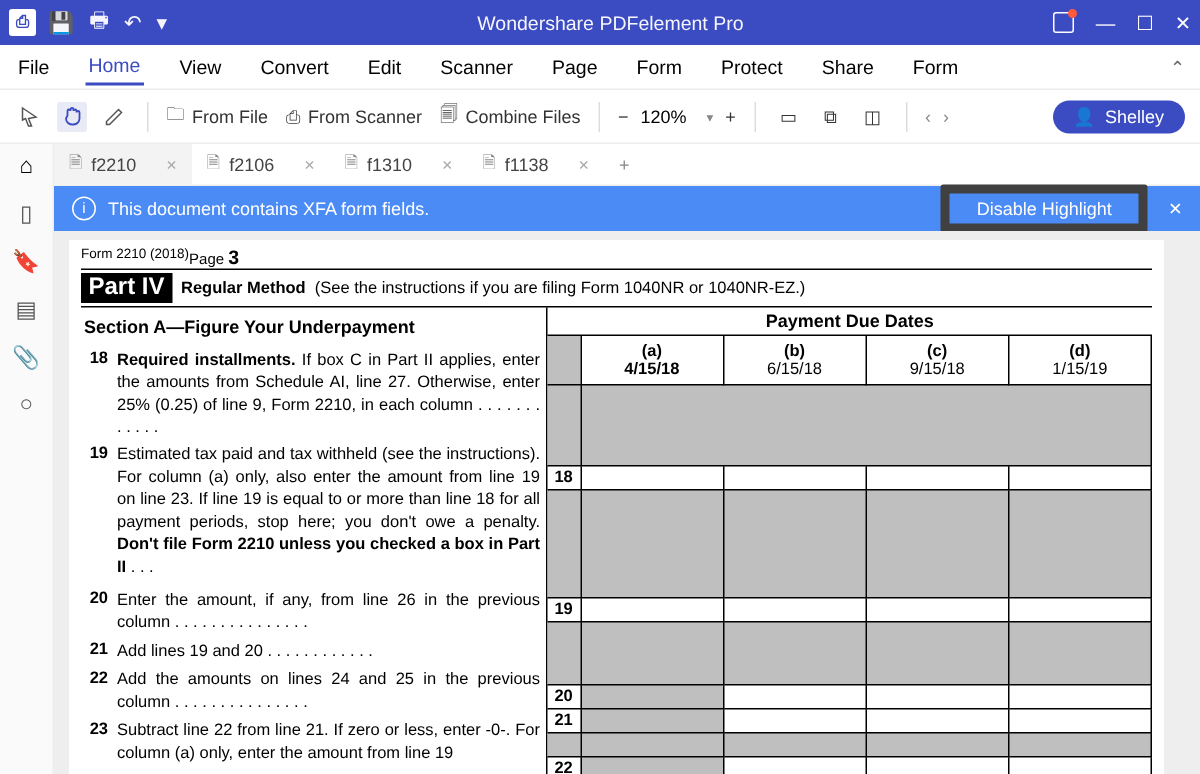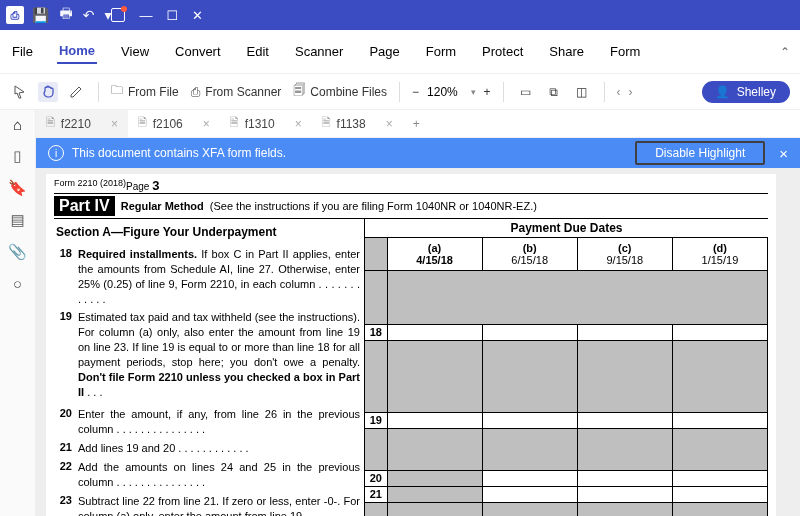--- a/index.html
+++ b/index.html
@@ -6,23 +6,23 @@
 body{width:800px;height:516px;overflow:hidden;background:#fff;display:flex;flex-direction:column;font-size:13px}
 .titlebar{height:30px;background:#3B4BC1;display:flex;align-items:center;color:#fff;padding:0 6px}
 .titlebar .logo{width:18px;height:18px;background:#fff;border-radius:2px;margin-right:8px;display:flex;align-items:center;justify-content:center;color:#3B4BC1;font-size:11px;font-weight:bold}
 .titlebar .qat{display:flex;gap:10px;align-items:center}
 .titlebar .qat span{font-size:14px;opacity:.95}
 .titlebar .title{flex:1;text-align:center;font-size:13px;opacity:.95}
 .titlebar .winbtns{display:flex;gap:14px;align-items:center}
 .titlebar .winbtns span{font-size:13px}
 .note-icon{position:relative;width:14px;height:14px;border:1px solid #fff;border-radius:2px}
 .note-icon::after{content:"";position:absolute;top:-3px;right:-3px;width:6px;height:6px;background:#ff5a3c;border-radius:50%}
-.menubar{height:44px;display:flex;align-items:center;padding:0 10px;gap:22px;font-size:13px;border-bottom:1px solid #eee}
+.menubar{height:30px;display:flex;align-items:center;padding:0 10px;gap:22px;font-size:13px;border-bottom:1px solid #eee}
 .menubar .item{padding:4px 2px;cursor:default}
-.menubar .item.active{color:#3B4BC1;border-bottom:2px solid #3B4BC1;font-weight:700}
+.menubar .item.active{color:#3B4BC1;border-bottom:2px solid #3B4BC1;font-weight:400}
 .menubar .chev{margin-left:auto;font-size:12px;color:#666}
 .toolbar{height:36px;display:flex;align-items:center;padding:0 10px;gap:12px;border-bottom:1px solid #eee;font-size:12px;color:#333}
 .toolbar .tgroup{display:flex;align-items:center;gap:8px}
 .toolbar .sep{width:1px;height:20px;background:#ddd}
 .toolbar .icbtn{width:20px;height:20px;display:flex;align-items:center;justify-content:center;border:1px solid transparent;border-radius:2px}
 .toolbar .icbtn.active{background:#e8eaf6}
 .toolbar .txtbtn{display:flex;align-items:center;gap:5px}
 .zoomv{border:none;width:36px;text-align:left;font-size:12px}
 .userbtn{margin-left:auto;background:#3B4BC1;color:#fff;border-radius:14px;padding:4px 14px;display:flex;align-items:center;gap:6px;font-size:12px}
 .main{flex:1;display:flex;overflow:hidden}
@@ -30,21 +30,21 @@
 .lefticons span{font-size:15px;color:#555}
 .content{flex:1;display:flex;flex-direction:column;overflow:hidden}
 .tabs{height:28px;display:flex;align-items:center;border-bottom:1px solid #eee;font-size:12px;color:#444}
 .tabs .tab{display:flex;align-items:center;gap:6px;padding:0 10px;height:100%}
 .tabs .tab.active{background:#f3f3f3}
 .tabs .tab .ficon{font-size:11px;color:#888}
 .tabs .tab .close{color:#aaa;margin-left:14px}
 .tabs .add{padding:0 10px;color:#888}
 .banner{height:30px;background:#4B8BF5;color:#fff;display:flex;align-items:center;padding:0 12px;font-size:12px}
 .banner .info{width:16px;height:16px;border:1.5px solid #fff;border-radius:50%;display:flex;align-items:center;justify-content:center;font-size:10px;margin-right:8px}
-.banner .btn{margin-left:auto;border:2px solid #404040;padding:3px 18px;border-radius:2px;font-size:12px}
+.banner .btn{margin-left:auto;border:6px solid #404040;padding:3px 18px;border-radius:2px;font-size:12px}
 .banner .x{margin-left:14px;font-size:15px}
 .docarea{flex:1;background:#eee;overflow:auto;padding:6px 24px 0 10px}
 .page{background:#fff;width:100%;font-family:Arial,sans-serif;font-size:11px;color:#000;padding:4px 8px 20px 8px}
 .pagenum{text-align:right;font-size:10px}
 .pagenum b{font-size:13px}
 .partrow{border-top:1px solid #000;border-bottom:1px solid #000;padding:2px 0;display:flex;align-items:center;gap:6px}
 .partbadge{background:#000;color:#fff;padding:1px 5px;font-weight:bold;font-size:16px}
 .formbody{display:flex}
 .leftcol{width:310px}
 .rightcol{flex:1;border-left:1px solid #000}
@@ -66,20 +66,21 @@
 <body>
 
 <div class="titlebar">
   <div class="logo">⎙</div>
   <div class="qat">
     <span>💾</span>
     <span>🖶</span>
     <span>↶</span>
     <span>▾</span>
   </div>
+  <div class="title">Wondershare PDFelement Pro</div>
   <div class="winbtns">
     <span class="note-icon"></span>
     <span>—</span>
     <span>☐</span>
     <span>✕</span>
   </div>
 </div>
 
 <div class="menubar">
   <div class="item">File</div>

